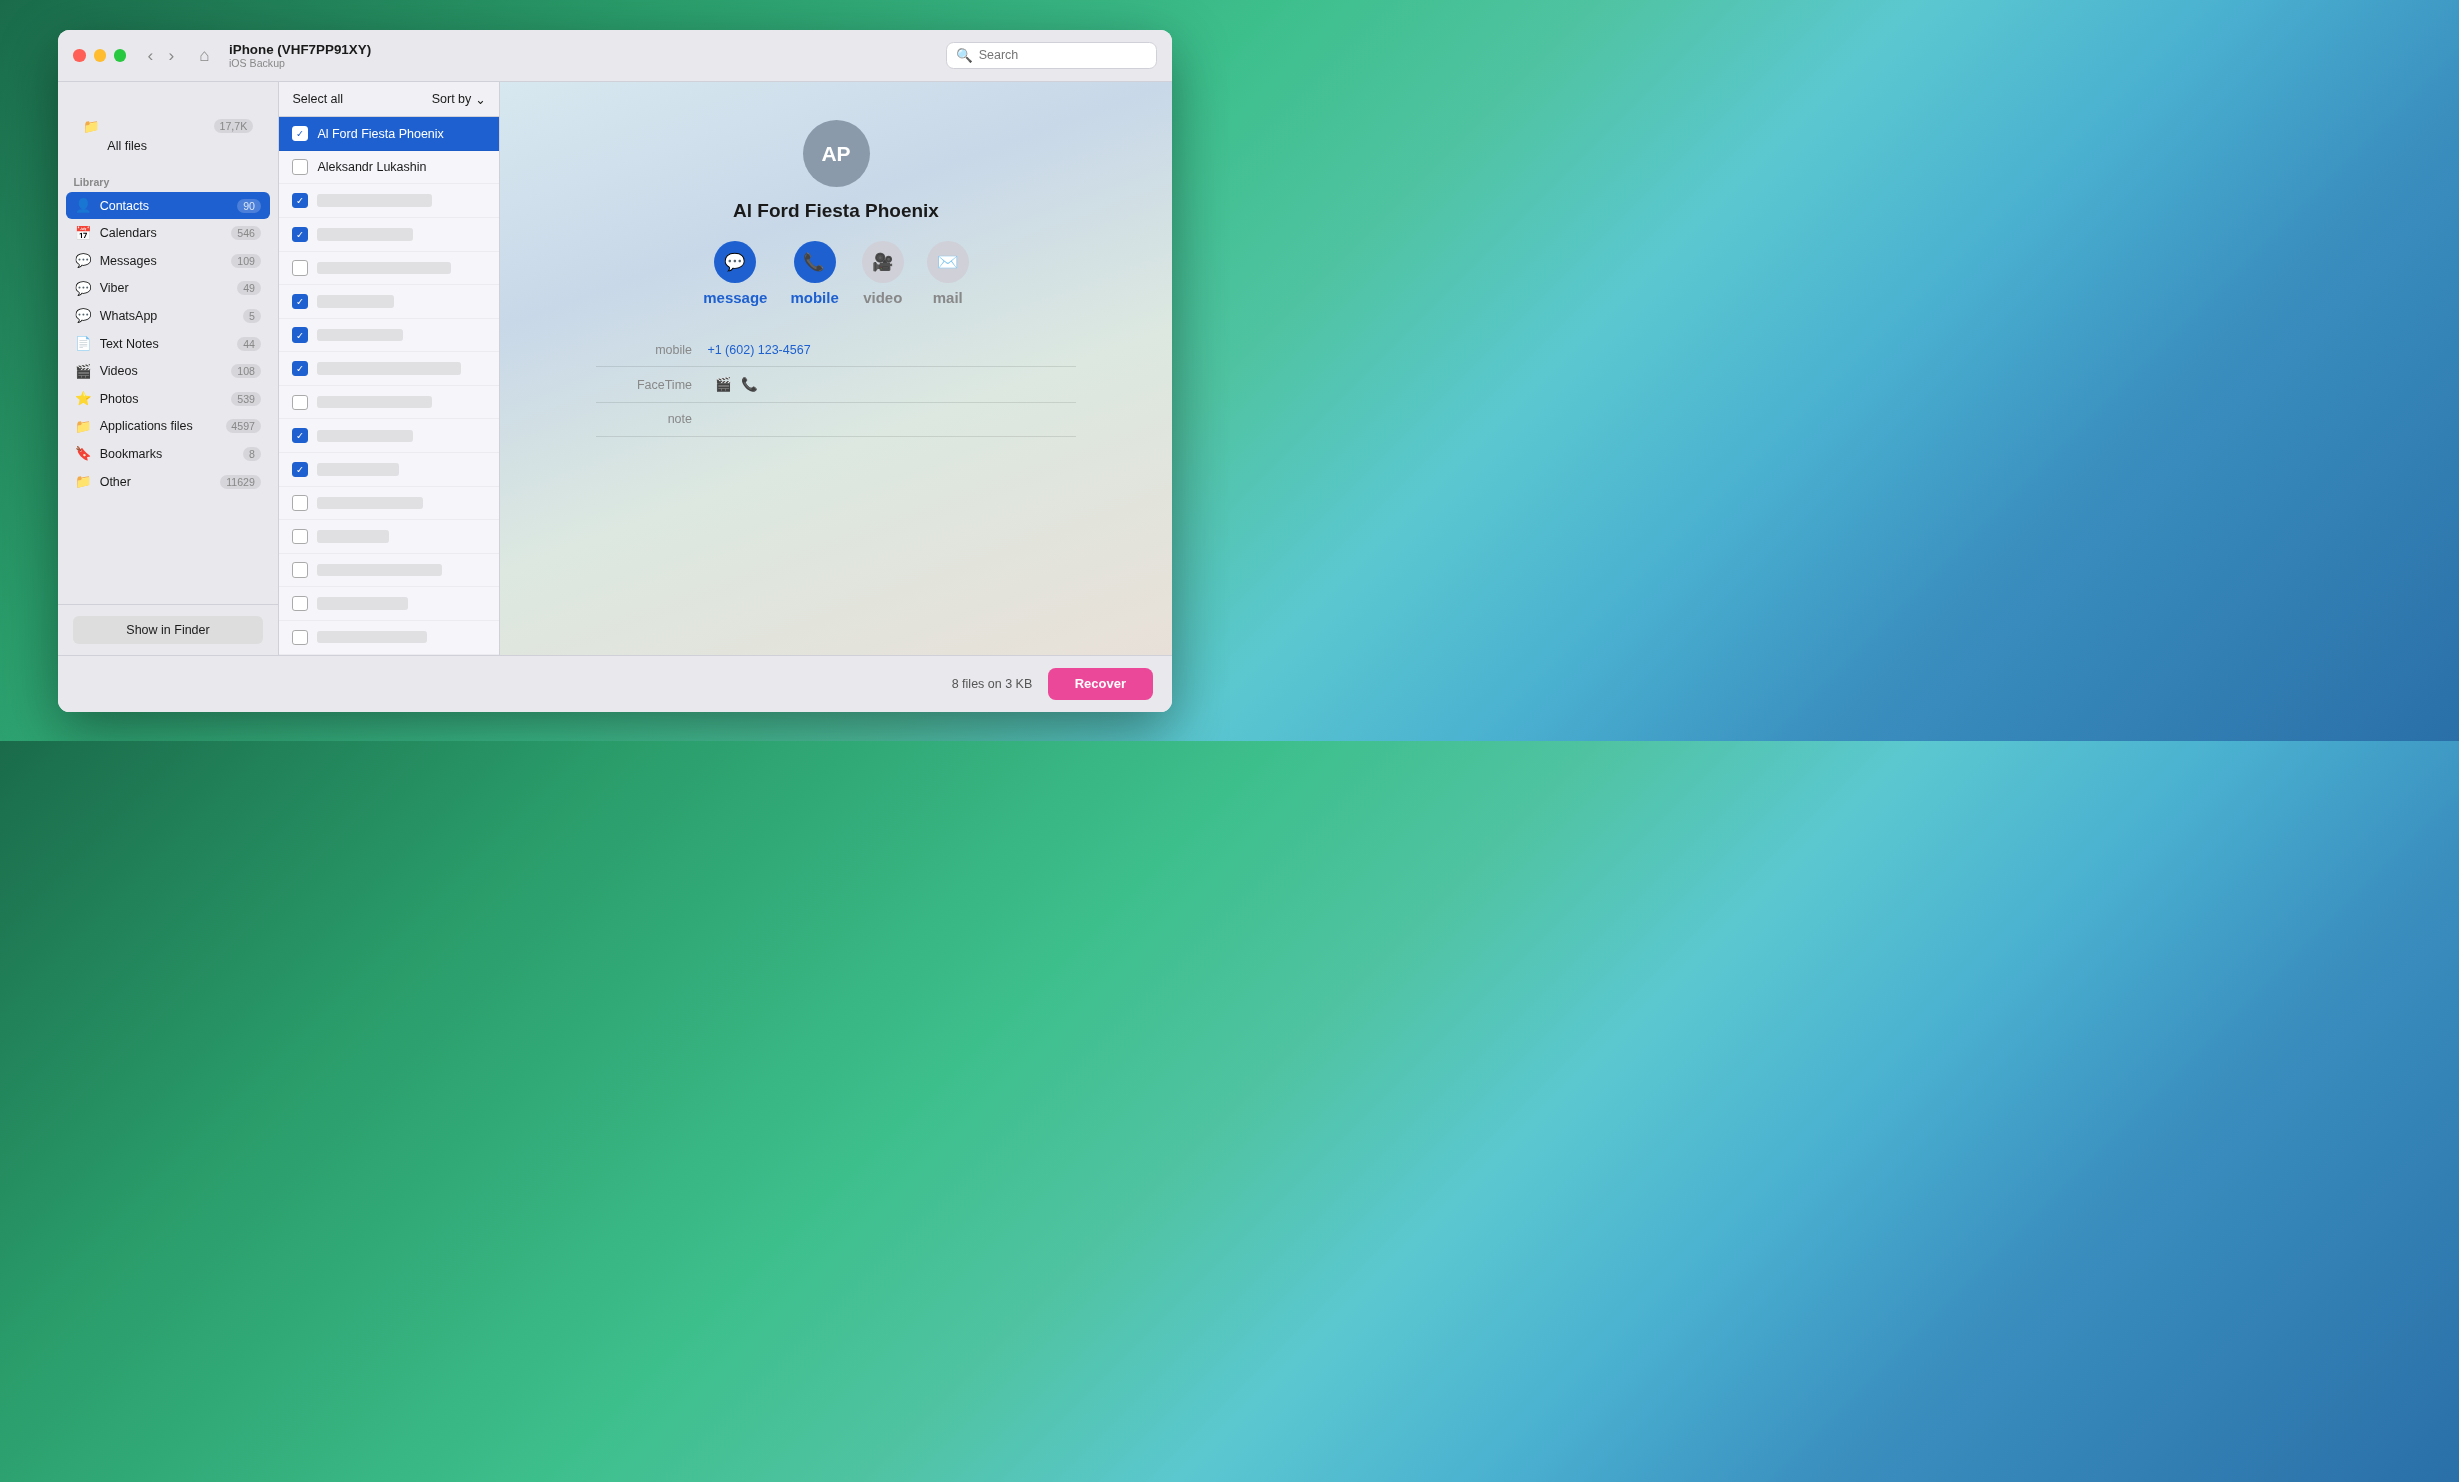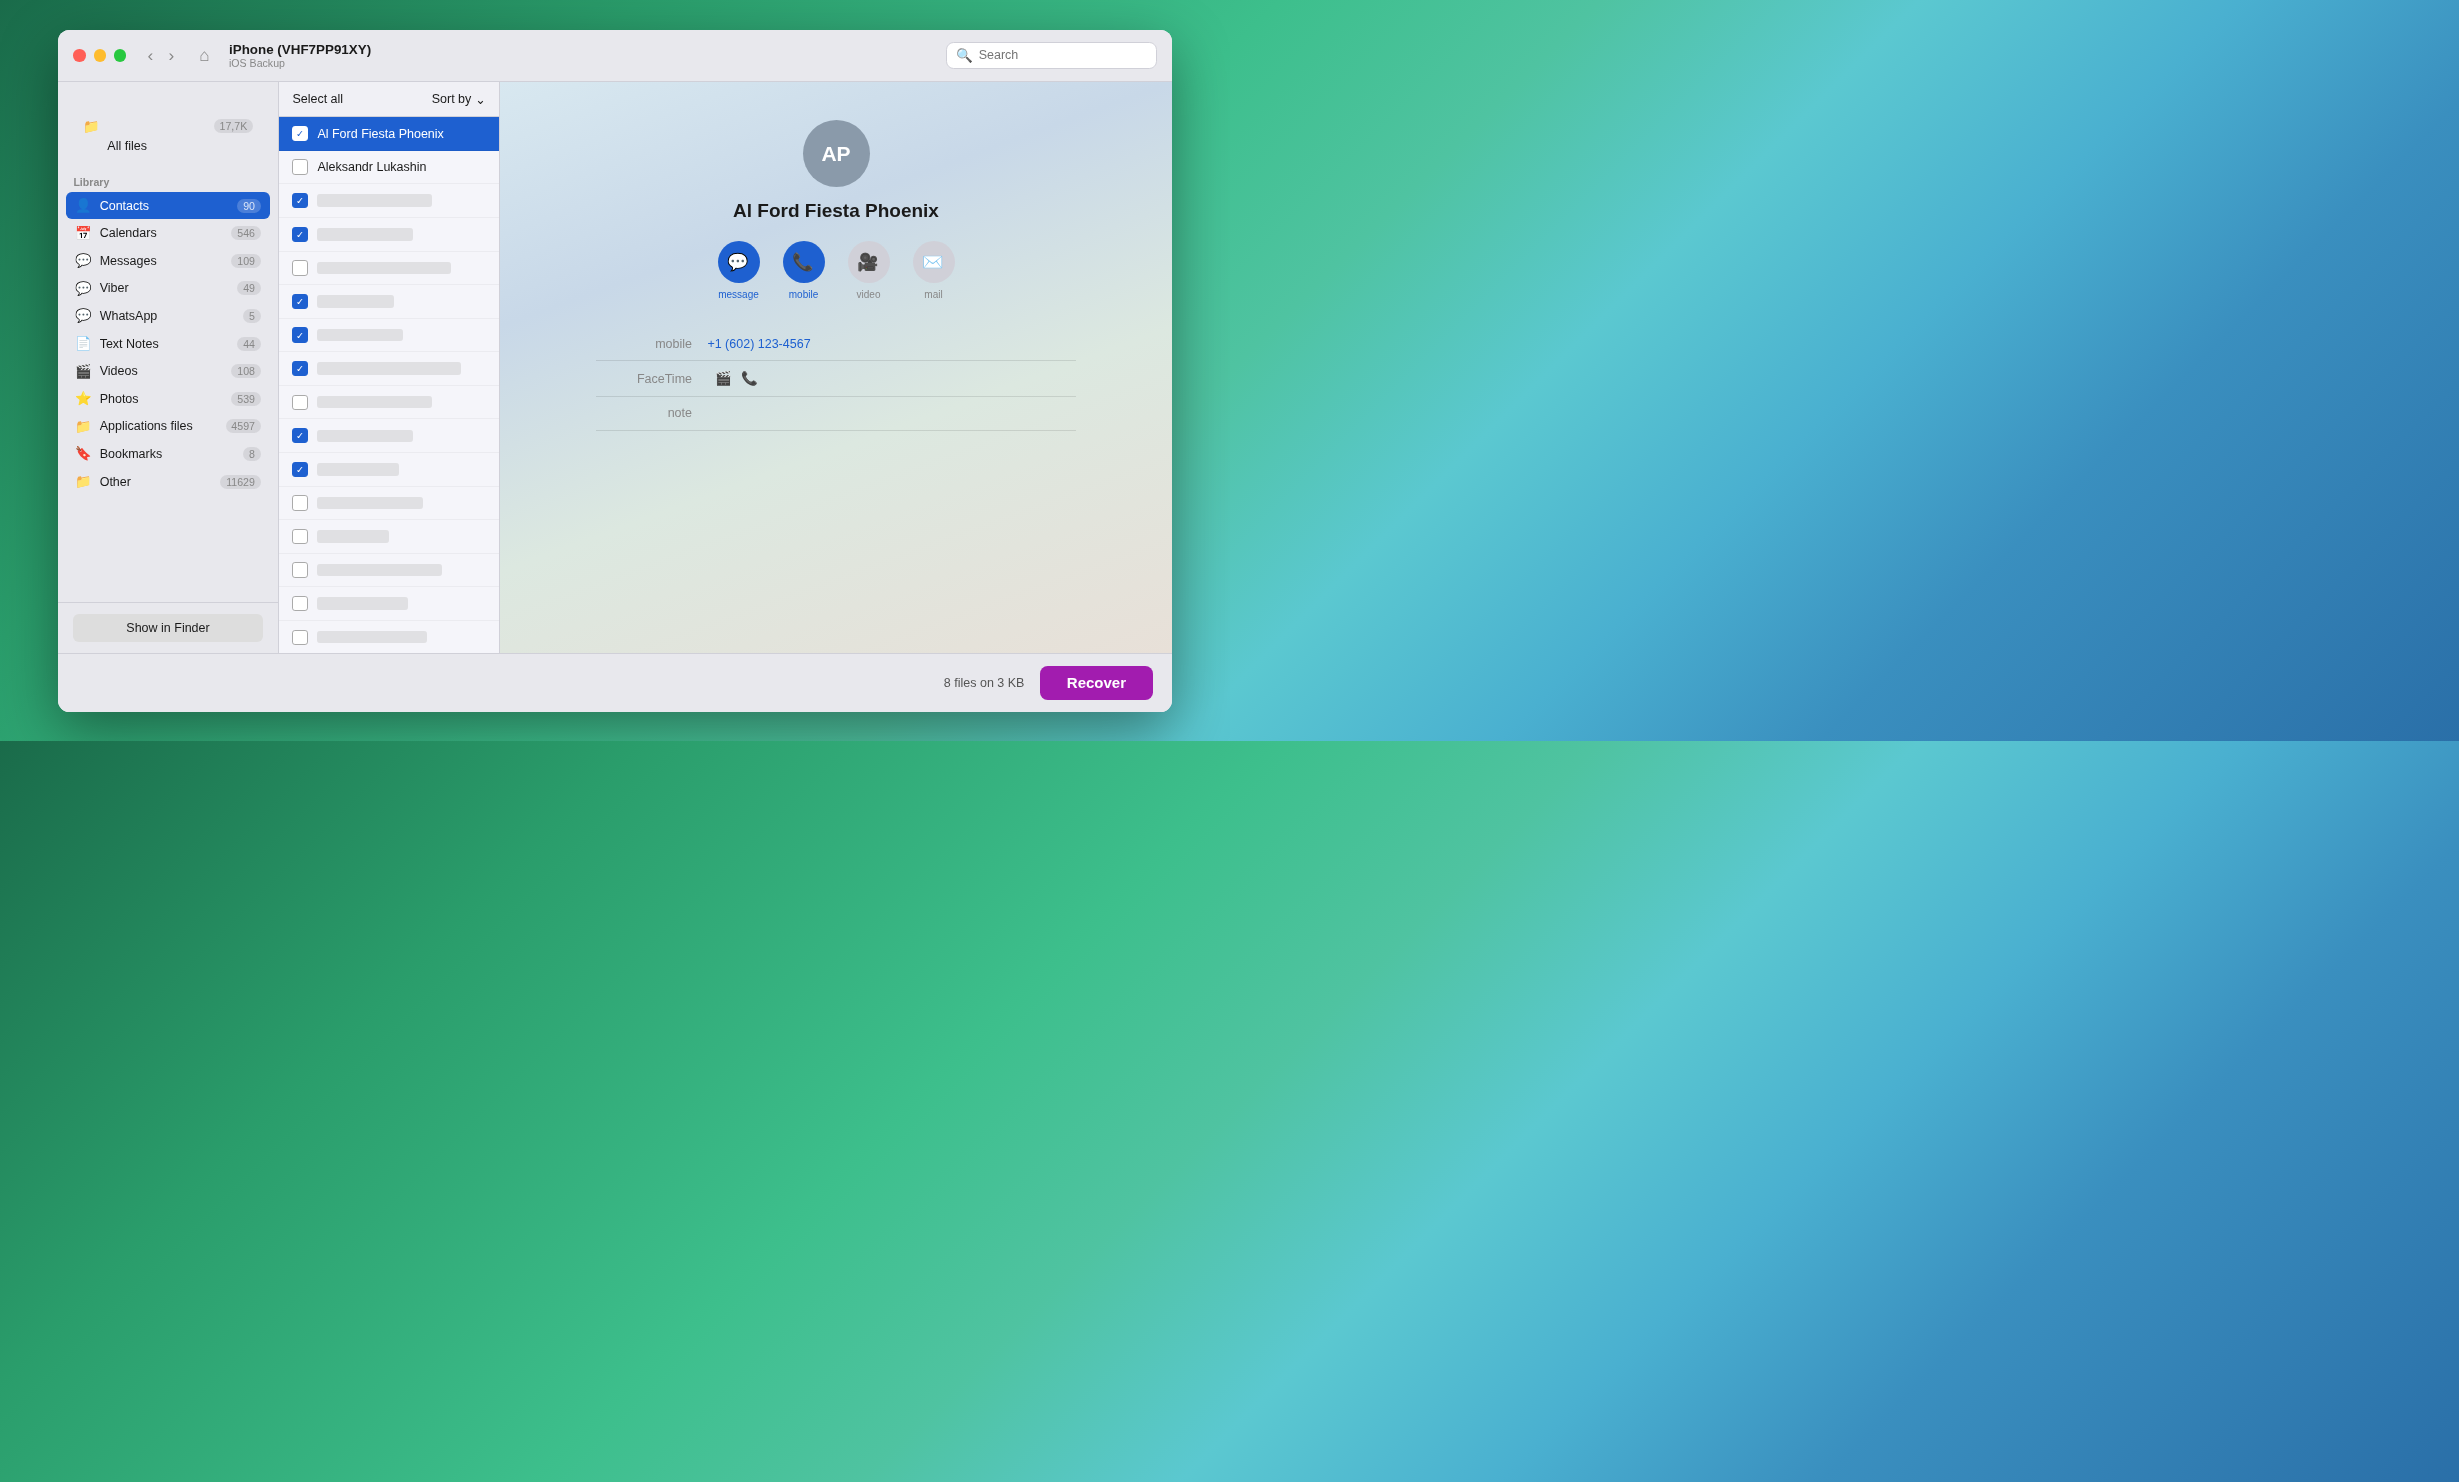--- a/index.html
+++ b/index.html
@@ -314,21 +314,21 @@
       width: 42px;
       height: 42px;
       border-radius: 50%;
       display: flex;
       align-items: center;
       justify-content: center;
       font-size: 17.3px;
     }
     .action-icon.blue { background: #1e60d0; color: white; }
     .action-icon.gray { background: #d0d0d8; color: #666; }
-    .action-label { font-size: 10px; color: #1e60d0; }
+    .action-label { font-size: 15px; color: #1e60d0; font-weight: bold; }
     .action-btn.inactive .action-label { color: #888; }
     .detail-fields {
       width: 100%;
       max-width: 480px;
     }
     .detail-field {
       display: flex;
       align-items: center;
       padding: 9.6px 0;
       border-bottom: 1px solid rgba(0,0,0,0.1);
@@ -361,26 +361,26 @@
       padding: 11.5px 19px;
       background: #e8e8ed;
       border-top: 1px solid #d0d0d8;
       gap: 15.4px;
     }
     .files-info {
       font-size: 12.5px;
       color: #555;
     }
     .recover-btn {
-      background: #a21caf;
+      background: #ec4899;
       color: white;
       border: none;
       border-radius: 7.7px;
       padding: 8.6px 27px;
-      font-size: 15px;
+      font-size: 13px;
       font-weight: 600;
       cursor: pointer;
       text-align: right;
     }
     .note-field {
       padding: 9.6px 0;
     }
     .note-label {
       font-size: 12.5px;
       color: #888;

